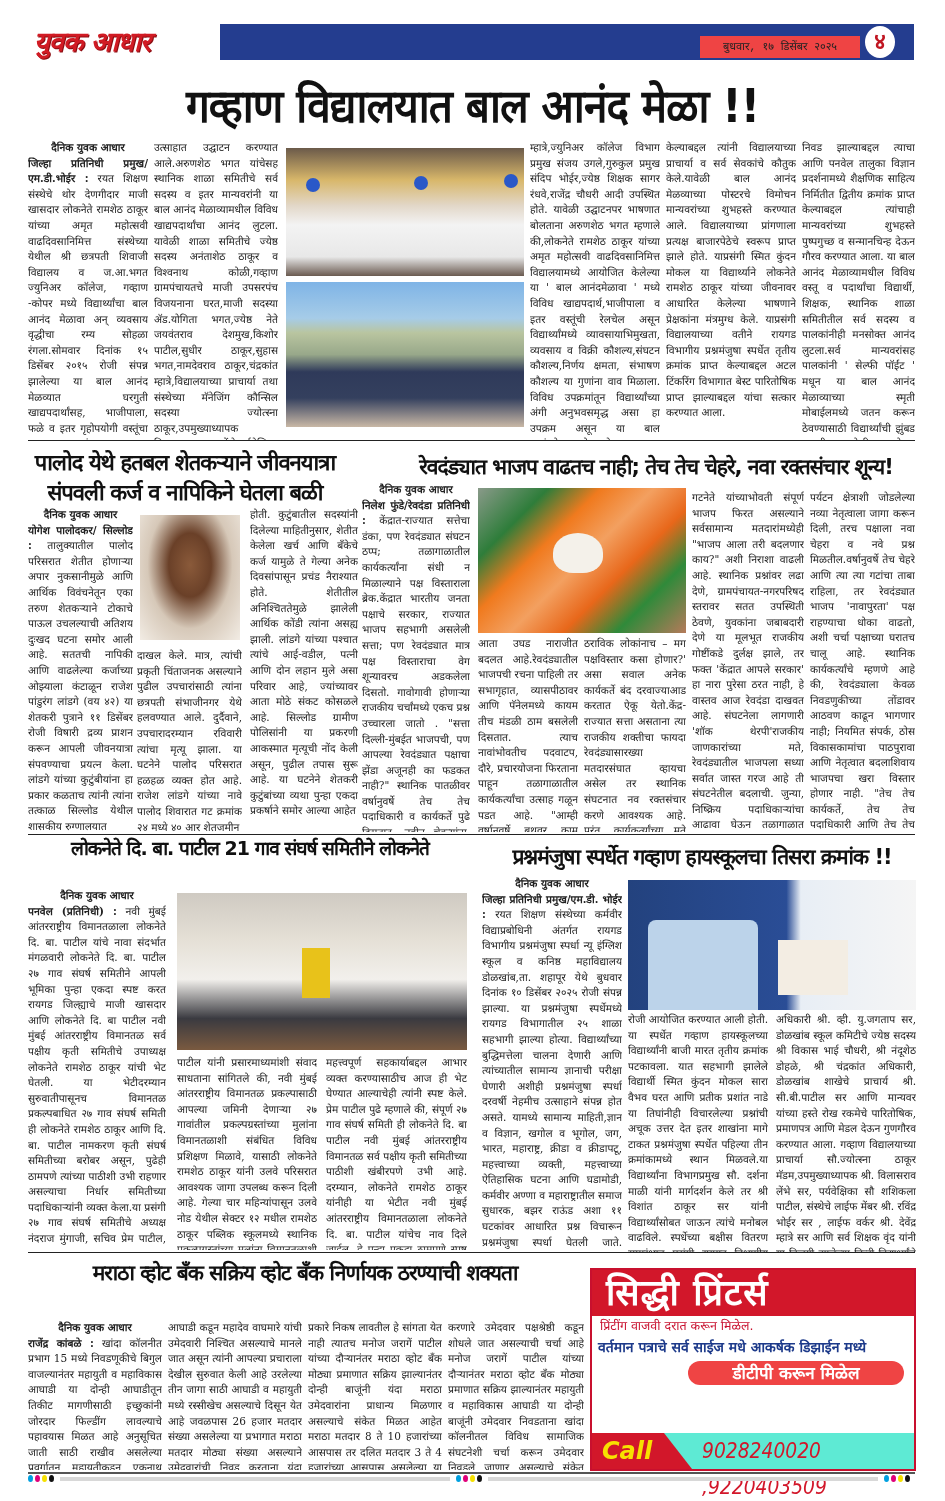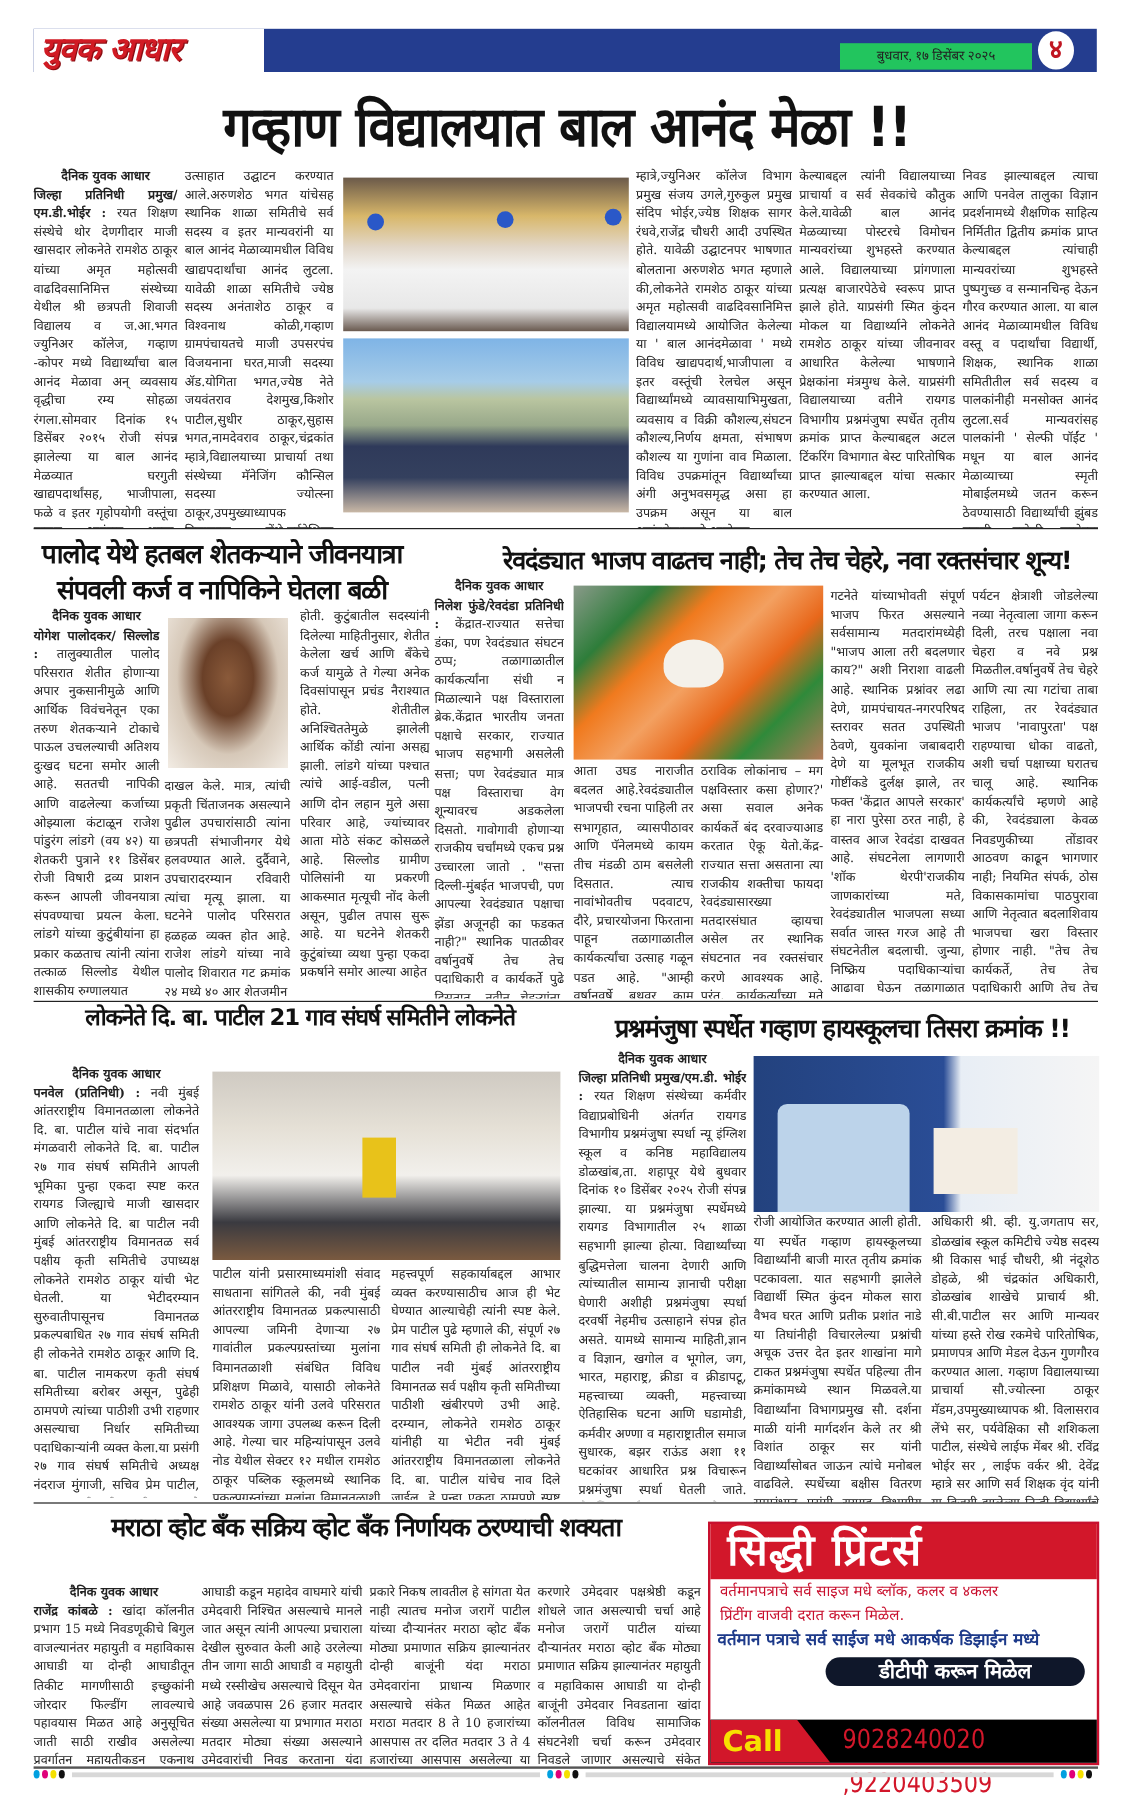--- a/index.html
+++ b/index.html
@@ -1,37 +1,37 @@
 <!DOCTYPE html>
 <html><head>
 <meta charset="utf-8">
 <style>
   * { box-sizing: border-box; margin: 0; padding: 0; }
   body { width: 945px; height: 1501px; background: #fff; font-family: "DejaVu Serif", serif; color: #1a1a1a; position: relative; overflow: hidden; }
   .abs { position: absolute; }
   
   .masthead { left: 28px; top: 24px; width: 886px; height: 36px; background: #243d8f; }
   .logo { left: 28px; top: 24px; width: 192px; height: 36px; background: #fff; color: #d11b24; font-family: "DejaVu Sans", sans-serif; font-weight: bold; font-size: 27px; font-style: italic; line-height: 36px; padding-left: 6px; letter-spacing: -1px; text-shadow: 1px 1px 0 #8a0d12; }
-  .datebox { left: 700px; top: 36px; width: 160px; height: 22px; background: #22c55e; font-family: Liberation Serif, serif; font-size: 11px; line-height: 22px; text-align: center; color: #222; }
+  .datebox { left: 700px; top: 36px; width: 160px; height: 22px; background: #ef4444; font-family: Liberation Mono, monospace; font-size: 11px; line-height: 22px; text-align: center; color: #222; }
   .pagenum { left: 865px; top: 26px; width: 30px; height: 32px; border-radius: 50%; background: #fff; color: #c01622; font-weight: bold; font-size: 22px; text-align: center; line-height: 32px; font-family: "DejaVu Sans", sans-serif; }
   .headline { font-family: "DejaVu Sans", sans-serif; font-weight: bold; color: #111; text-align: center; letter-spacing: -1px; }
   .hl-main { left: 30px; top: 76px; width: 885px; font-size: 46px; line-height: 60px; transform: scaleX(0.92); }
   .hl2 { font-size: 22px; line-height: 30px; }
   .col { font-size: 10.5px; line-height: 15.6px; text-align: justify; color: #222; overflow: hidden; }
   .byline { font-weight: bold; }
   .rule { background: #222; height: 2px; }
   .photo { background: #999; overflow: hidden; }
   
   .ad { left: 590px; top: 1268px; width: 326px; height: 203px; border: 2px solid #c8102e; background: #fff; }
   .ad-top { height: 46px; background: #d2172a; color: #fff; font-family: "DejaVu Sans", sans-serif; font-weight: bold; font-size: 36px; line-height: 46px; padding-left: 14px; letter-spacing: 1px; }
   .ad-line { font-family: "DejaVu Sans", sans-serif; font-size: 12.5px; color: #c8102e; padding: 0 8px; line-height: 20px; }
   .ad-line.r { text-align: right; }
   .ad-blue { font-family: "DejaVu Sans", sans-serif; font-weight: bold; font-size: 14px; color: #1d3a8a; padding: 0 6px; line-height: 22px; }
-  .ad-dtp { margin: 3px 10px 0 96px; background: #0f172a; color: #fff; border-radius: 12px; font-family: "DejaVu Sans", sans-serif; font-weight: bold; font-size: 17px; text-align: center; line-height: 24px; }
-  .ad-call { position: absolute; left: 0; bottom: 0; width: 100%; height: 36px; background: #000000; }
+  .ad-dtp { margin: 3px 10px 0 96px; background: #ef4444; color: #fff; border-radius: 12px; font-family: "DejaVu Sans", sans-serif; font-weight: bold; font-size: 17px; text-align: center; line-height: 24px; }
+  .ad-call { position: absolute; left: 0; bottom: 0; width: 100%; height: 36px; background: #5eead4; font-style: italic; }
   .ad-call-label { position: absolute; left: 0; bottom: 0; width: 100px; height: 36px; background: #d2172a; color: #f7e100; font-family: "DejaVu Sans", sans-serif; font-weight: bold; font-size: 24px; line-height: 36px; padding-left: 10px; clip-path: polygon(0 0, 72% 0, 100% 100%, 0 100%); }
   .ad-call-num { position: absolute; left: 110px; bottom: 0; height: 36px; color: #d2172a; font-family: "DejaVu Sans", sans-serif; font-size: 22px; line-height: 36px; transform: scaleX(0.85); transform-origin: left; }
   
   .regbar { top: 1477px; height: 4px; background: #d8d8d8; }
   .dots { top: 1475px; display: flex; gap: 2px; }
   .dot { width: 5px; height: 7px; border-radius: 50%; }
 </style>
 </head>
 <body>
 
@@ -121,21 +121,20 @@
   <div class="byline" style="text-align:center">दैनिक युवक आधार</div>
   <span class="byline">राजेंद्र कांबळे :</span>
   <span>खांदा कॉलनीत प्रभाग 15 मध्ये निवडणूकीचे बिगुल वाजल्यानंतर महायुती व महाविकास आघाडी या दोन्ही आघाडीतून तिकीट मागणीसाठी इच्छुकांनी जोरदार फिल्डींग लावल्याचे पहावयास मिळत आहे अनुसूचित जाती साठी राखीव असलेल्या प्रवर्गातून महायुतीकडून एकनाथ गायकवाड तर महाविकास</span>
 </div>
 <div class="abs col" style="left:168px;top:1320px;width:134px;height:150px;">आघाडी कडून महादेव वाघमारे यांची उमेदवारी निश्चित असल्याचे मानले जात असून त्यांनी आपल्या प्रचाराला देखील सुरुवात केली आहे उरलेल्या तीन जागा साठी आघाडी व महायुती मध्ये रस्सीखेच असल्याचे दिसून येत आहे जवळपास 26 हजार मतदार संख्या असलेल्या या प्रभागात मराठा मतदार मोठ्या संख्या असल्याने उमेदवारांची निवड करताना यंदा पक्षश्रेष्ठी कशा</div>
 <div class="abs col" style="left:308px;top:1320px;width:134px;height:150px;">प्रकारे निकष लावतील हे सांगता येत नाही त्यातच मनोज जरागें पाटील यांच्या दौऱ्यानंतर मराठा व्होट बँक मोठ्या प्रमाणात सक्रिय झाल्यानंतर दोन्ही बाजूंनी यंदा मराठा उमेदवारांना प्राधान्य मिळणार असल्याचे संकेत मिळत आहेत मराठा मतदार 8 ते 10 हजारांच्या आसपास तर दलित मतदार 3 ते 4 हजारांच्या आसपास असलेल्या या प्रभागात दोन्ही मतांची गोळा बेरीज</div>
 <div class="abs col" style="left:448px;top:1320px;width:136px;height:150px;">करणारे उमेदवार पक्षश्रेष्ठी कडून शोधले जात असल्याची चर्चा आहे मनोज जरागें पाटील यांच्या दौऱ्यानंतर मराठा व्होट बँक मोठ्या प्रमाणात सक्रिय झाल्यानंतर महायुती व महाविकास आघाडी या दोन्ही बाजूंनी उमेदवार निवडताना खांदा कॉलनीतल विविध सामाजिक संघटनेशी चर्चा करून उमेदवार निवडले जाणार असल्याचे संकेत मिळत आहेत</div>
 
 <div class="abs ad">
   <div class="ad-top">सिद्धी प्रिंटर्स</div>
-  <div class="ad-line">वर्तमानपत्राचे सर्व साइज मधे ब्लॉक, कलर व ४कलर</div>
   <div class="ad-line">प्रिंटींग वाजवी दरात करून मिळेल.</div>
   <div class="ad-blue">वर्तमान पत्राचे सर्व साईज मधे आकर्षक डिझाईन मध्ये</div>
   <div class="ad-dtp">डीटीपी करून मिळेल</div>
   <div class="ad-call">
     <div class="ad-call-label">Call</div>
     <div class="ad-call-num">9028240020 ,9220403509</div>
   </div>
 </div>
 
 <div class="abs rule" style="left:28px;top:1472px;width:887px;height:2px;background:#555;"></div>

